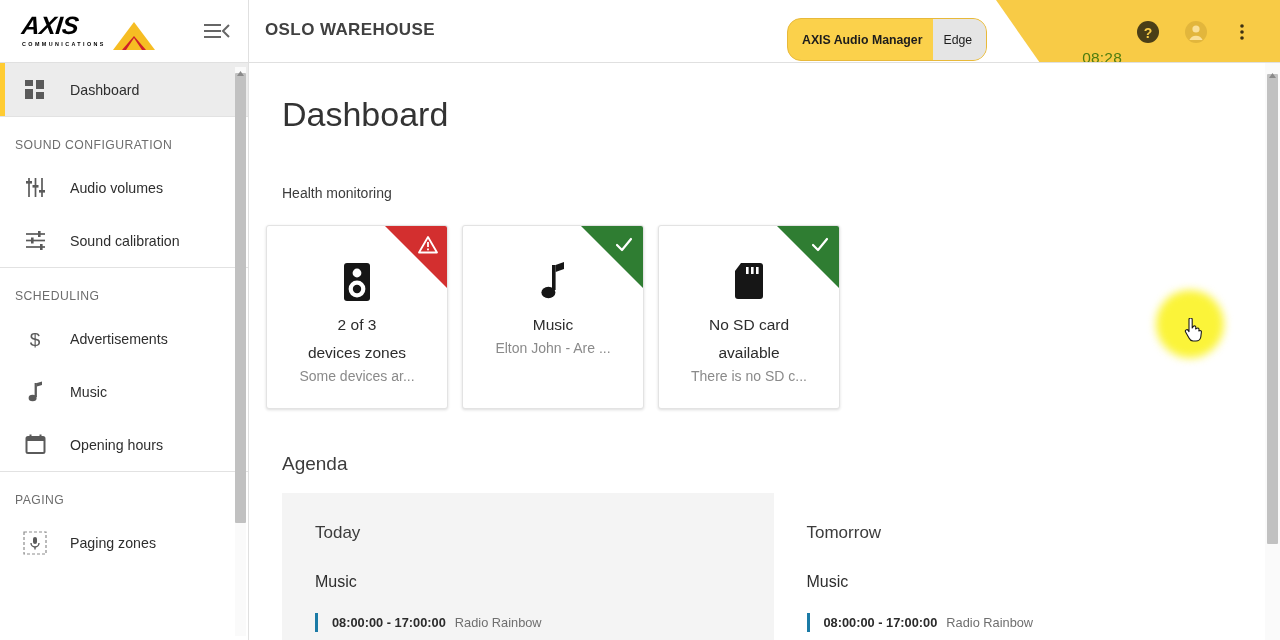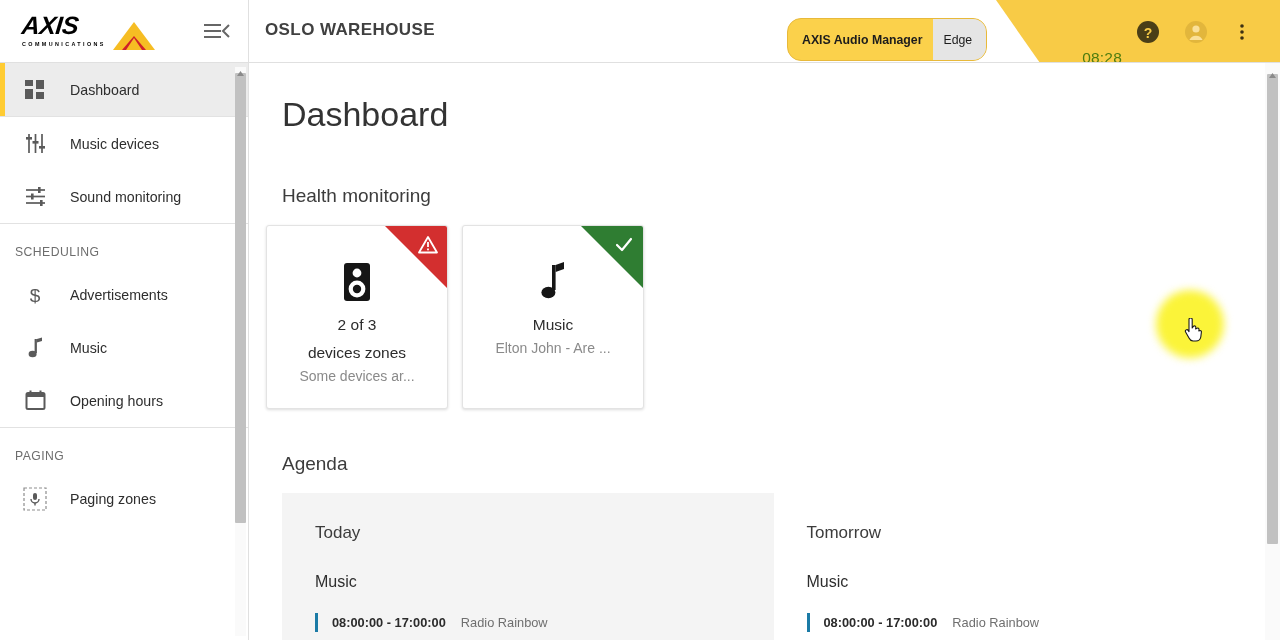--- a/index.html
+++ b/index.html
@@ -162,21 +162,21 @@
     width: 1015px; height: 577px;
     background: #ffffff;
     overflow: hidden;
   }
   .h1 {
     position: absolute; left: 32px; top: 32px;
     font-size: 34px; font-weight: 400; color: #333;
   }
   .h2 {
     position: absolute; left: 32px; top: 122px;
-    font-size: 19px; font-weight: 400; color: #3c3c3c; text-align: right;
+    font-size: 14px; font-weight: 400; color: #3c3c3c; text-align: right;
   }
 
   
   .cards { position: absolute; left: 16px; top: 162px; display: flex; gap: 14px; }
   .card {
     position: relative;
     width: 182px; height: 184px;
     background: #fff;
     border: 1px solid #e3e3e3;
     border-radius: 3px;
@@ -233,21 +233,21 @@
   .ag-col.today { background: #f4f4f4; min-height: 210px; }
   .ag-col.tomorrow { background: #ffffff; min-height: 210px; padding-left: 33px; }
   .ag-day { font-size: 17px; color: #3c3c3c; margin-bottom: 30px; }
   .ag-cat { font-size: 16px; color: #2e2e2e; margin-bottom: 22px; }
   .ag-entry { display: flex; align-items: center; }
   .ag-bar {
     width: 3px; height: 19px;
     background: #1b7ba6; margin-right: 14px;
   }
   .ag-time { font-size: 12.8px; font-weight: 700; color: #2b2b2b; }
-  .ag-name { font-size: 12.8px; color: #6f6f6f; margin-left: 15px; }
+  .ag-name { font-size: 12.8px; color: #6f6f6f; margin-left: 9px; }
 
   
   .mn-scrollbar {
     position: absolute; right: 0; top: 63px;
     width: 15px; height: 577px; background: #fafafa;
   }
   .mn-thumb {
     position: absolute; right: 2px; top: 74px;
     width: 11px; height: 470px;
     background: #c1c1c1; border-radius: 1px;
@@ -338,47 +338,48 @@
         <rect x="11" y="0" width="8" height="9" fill="#5a5a5a"></rect>
         <rect x="0" y="9" width="8" height="10" fill="#5a5a5a"></rect>
         <rect x="11" y="12" width="8" height="7" fill="#5a5a5a"></rect>
       </svg>
     </span>
     <span class="nav-label">Dashboard</span>
   </div>
 
   <div class="nav-sep"></div>
 
+  <div class="nav-group">SOUND CONFIGURATION</div>
 
   <div class="nav-item">
     <span class="nav-ico">
       <svg width="21" height="21" viewBox="0 0 21 21">
         <line x1="4" y1="1" x2="4" y2="20" stroke="#5a5a5a" stroke-width="1.7"></line>
         <line x1="10.5" y1="1" x2="10.5" y2="20" stroke="#5a5a5a" stroke-width="1.7"></line>
         <line x1="17" y1="1" x2="17" y2="20" stroke="#5a5a5a" stroke-width="1.7"></line>
         <rect x="1" y="4" width="6" height="2.6" fill="#5a5a5a"></rect>
         <rect x="7.5" y="8" width="6" height="2.6" fill="#5a5a5a"></rect>
         <rect x="14" y="13" width="6" height="2.6" fill="#5a5a5a"></rect>
       </svg>
     </span>
-    <span class="nav-label">Music devices</span>
+    <span class="nav-label">Audio volumes</span>
   </div>
 
   <div class="nav-item">
     <span class="nav-ico">
       <svg width="21" height="21" viewBox="0 0 21 21">
         <line x1="1" y1="4" x2="20" y2="4" stroke="#5a5a5a" stroke-width="1.7"></line>
         <line x1="1" y1="10.5" x2="20" y2="10.5" stroke="#5a5a5a" stroke-width="1.7"></line>
         <line x1="1" y1="17" x2="20" y2="17" stroke="#5a5a5a" stroke-width="1.7"></line>
         <rect x="13" y="1" width="2.6" height="6" fill="#5a5a5a"></rect>
         <rect x="6" y="7.5" width="2.6" height="6" fill="#5a5a5a"></rect>
         <rect x="15" y="14" width="2.6" height="6" fill="#5a5a5a"></rect>
       </svg>
     </span>
-    <span class="nav-label">Sound monitoring</span>
+    <span class="nav-label">Sound calibration</span>
   </div>
 
   <div class="nav-sep"></div>
 
   <div class="nav-group">SCHEDULING</div>
 
 
   <div class="nav-item">
     <span class="nav-ico">
       <svg width="20" height="22" viewBox="0 0 20 22">
@@ -484,20 +485,43 @@
           <path d="M16.6 3 L25 0 L25 7 L16.6 10 Z" fill="#161616"></path>
           <ellipse cx="9.4" cy="30.5" rx="7" ry="5.8" fill="#161616"></ellipse>
         </svg>
       </div>
       <div class="card-title">
         <div>Music</div>
       </div>
       <div class="card-sub two">Elton John - Are ...</div>
     </div>
 
+    <div class="card">
+      <div class="corner">
+        <div class="corner-tri ok"></div>
+        <div class="corner-glyph">
+          <svg width="22" height="22" viewBox="0 0 22 22">
+            <polyline points="4,11 9,16 18,5" fill="none" stroke="#fff" stroke-width="2.2" stroke-linecap="round" stroke-linejoin="round"></polyline>
+          </svg>
+        </div>
+      </div>
+      <div class="card-ico">
+        <svg width="32" height="38" viewBox="0 0 32 38">
+          <path d="M8 1 L27 1 A3 3 0 0 1 30 4 L30 34 A3 3 0 0 1 27 37 L5 37 A3 3 0 0 1 2 34 L2 9 Z" fill="#161616"></path>
+          <rect x="13" y="5" width="2.6" height="7" fill="#fff"></rect>
+          <rect x="18" y="5" width="2.6" height="7" fill="#fff"></rect>
+          <rect x="23" y="5" width="2.6" height="7" fill="#fff"></rect>
+        </svg>
+      </div>
+      <div class="card-title">
+        <div>No SD card</div>
+        <div>available</div>
+      </div>
+      <div class="card-sub one">There is no SD c...</div>
+    </div>
   </div>
 
   <div class="h2b">Agenda</div>
 
   <div class="agenda-row">
 
     <div class="ag-col today">
       <div class="ag-day">Today</div>
       <div class="ag-cat">Music</div>
       <div class="ag-entry">

